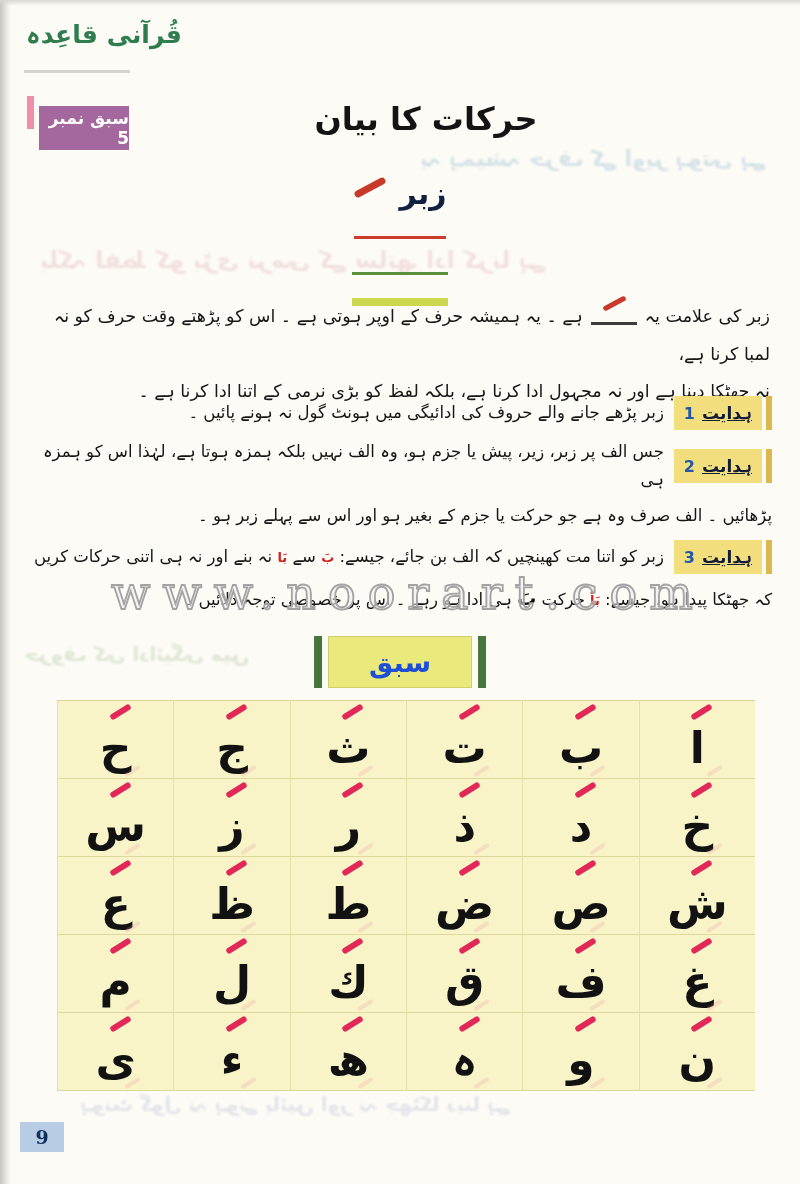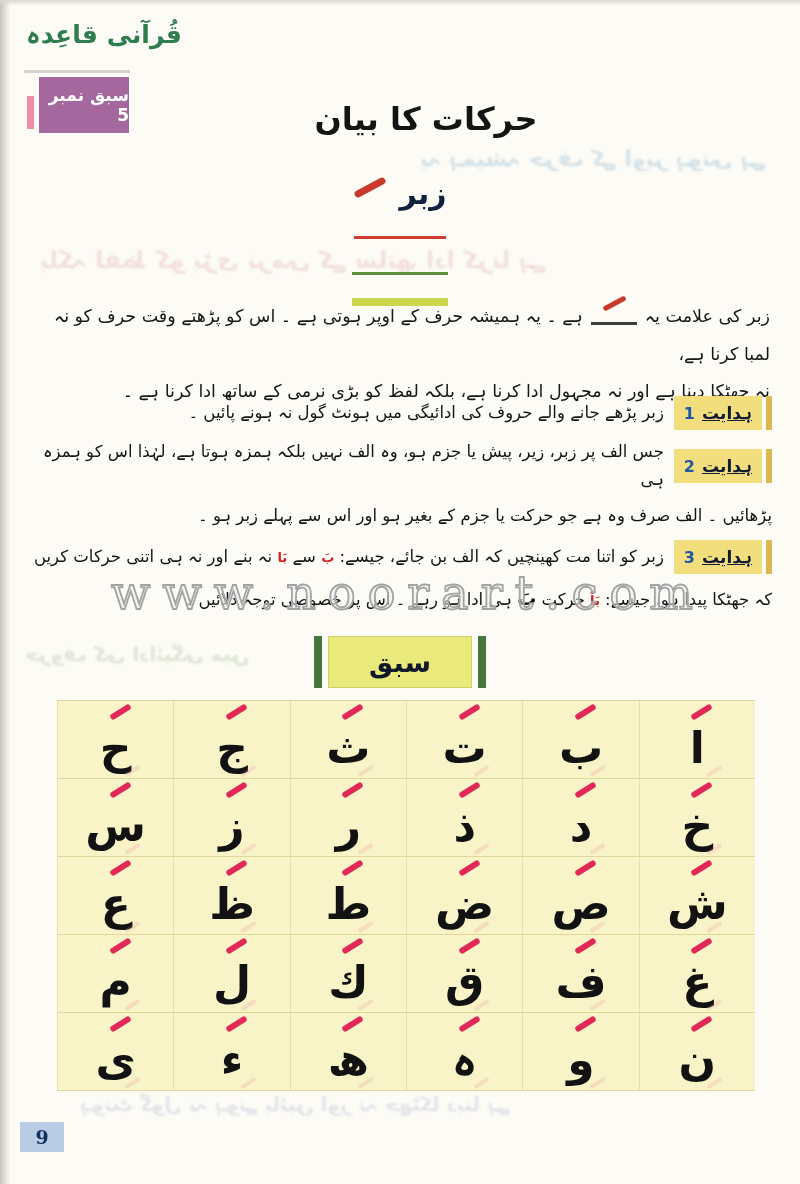--- a/index.html
+++ b/index.html
@@ -11,21 +11,21 @@
   .edge-left{position:absolute;left:0;top:0;width:10px;height:100%;
     background:linear-gradient(90deg,#c6c4bf,#f3f2ed 85%);}
   .edge-top{position:absolute;left:0;top:0;width:100%;height:6px;
     background:linear-gradient(#dad8d2,rgba(255,255,255,0));}
 
   
   .brand{position:absolute;top:20px;left:26px;direction:rtl;
     font-size:25px;font-weight:bold;color:#2f7d4e;}
   .brand-rule{position:absolute;top:70px;left:24px;width:106px;height:3px;background:#d5d3cc;}
   .badge-pink-bar{position:absolute;top:96px;left:27px;width:7px;height:33px;background:#f18ca9;}
-  .lesson-badge{position:absolute;top:77px;left:39px;width:90px;height:56px;
+  .lesson-badge{position:absolute;top:106px;left:39px;width:90px;height:44px;
     background:#a4689e;color:#fff;direction:rtl;display:flex;align-items:center;
     justify-content:center;font-size:17px;font-weight:bold;}
   .page-title{position:absolute;top:100px;left:0;right:0;text-align:center;
     transform:translateX(26px);direction:rtl;font-size:32px;font-weight:bold;color:#141414;}
 
   
   .sub-block{position:absolute;top:176px;left:0;right:0;display:flex;
     flex-direction:column;align-items:center;gap:20px;}
   .zabar-head{display:inline-flex;direction:rtl;align-items:center;gap:12px;
     font-size:30px;font-weight:bold;color:#10203f;}
@@ -62,21 +62,21 @@
   .watermark{position:absolute;top:566px;left:16px;right:0;z-index:6;text-align:center;
     font-family:"DejaVu Serif",serif;font-size:46px;letter-spacing:12px;
     color:rgba(238,238,238,0.55);-webkit-text-stroke:1.8px #a3a3a3;pointer-events:none;}
 
   
   .sabaq{position:absolute;top:636px;left:50%;transform:translateX(-50%);
     display:flex;gap:6px;align-items:stretch;height:52px;}
   .sabaq .green-bar{width:8px;background:#47763c;}
   .sabaq .sabaq-body{background:#e9e97c;border:1px solid #cfd06a;padding:0 40px;
     display:flex;align-items:center;justify-content:center;
-    font-size:27px;font-weight:bold;color:#0f172a;direction:rtl;}
+    font-size:27px;font-weight:bold;color:#1d4ed8;direction:rtl;}
 
   
   .letter-grid{position:absolute;top:700px;left:57px;width:698px;height:390px;
     direction:rtl;display:grid;grid-template-columns:repeat(6,1fr);
     grid-auto-rows:78px;background:#f8f4c7;border-top:1px solid #ddd4a0;}
   .cell{position:relative;display:flex;align-items:center;justify-content:center;
     border-left:1px solid rgba(185,175,95,.30);border-bottom:1px solid rgba(185,175,95,.40);}
   .cell .letter{font-size:44px;font-weight:bold;color:#121212;margin-top:16px;
     font-family:"DejaVu Sans",sans-serif;}
   .cell .stroke{position:absolute;top:8px;right:calc(50% - 16px);width:23px;height:6px;
@@ -120,21 +120,21 @@
       <span>زبر</span>
       <span class="slash"></span>
     </div>
     <div class="rule-red"></div>
     <div class="rule-green"></div>
     <div class="rule-yellow"></div>
   </div>
 
   <div class="intro">
     <span>زبر کی علامت یہ</span><span class="sym-zabar"><i></i></span><span>ہے ۔ یہ ہمیشہ حرف کے اوپر ہوتی ہے ۔ اس کو پڑھتے وقت حرف کو نہ لمبا کرنا ہے،</span><br>
-    <span>نہ جھٹکا دینا ہے اور نہ مجہول ادا کرنا ہے، بلکہ لفظ کو بڑی نرمی کے ساتھ ادا کرنا ہے ۔</span>
+    <span>نہ جھٹکا دینا ہے اور نہ مجہول ادا کرنا ہے، بلکہ لفظ کو بڑی نرمی کے اتنا ادا کرنا ہے ۔</span>
   </div>
 
   <div class="instructions">
 
     <div class="instr-row">
       <span class="label-group">
         <span class="gold-bar"></span>
         <span class="label-box">
           <span class="label-txt">ہدایت</span>
           <span class="label-num">1</span>

